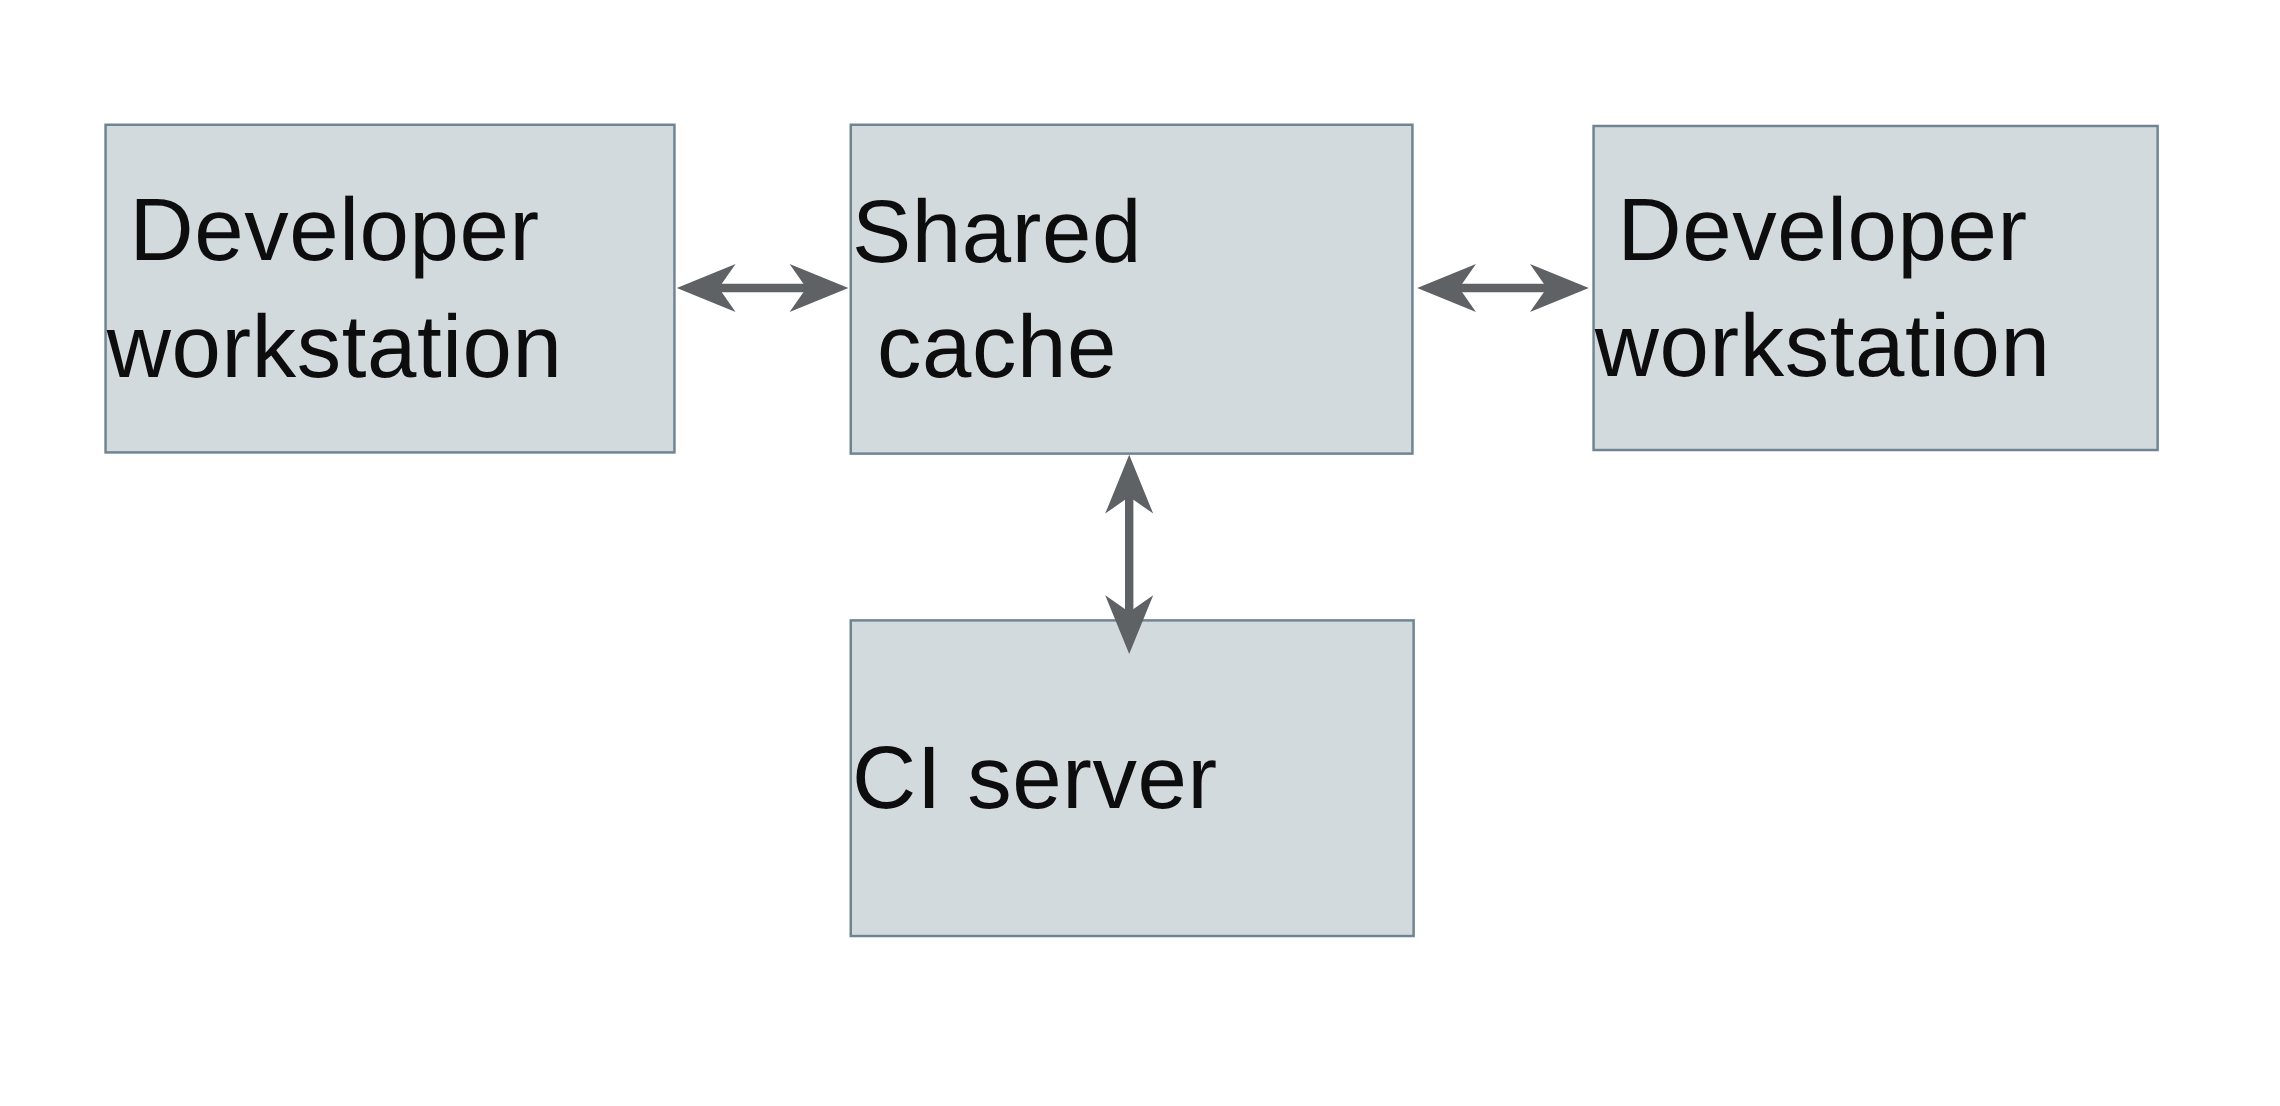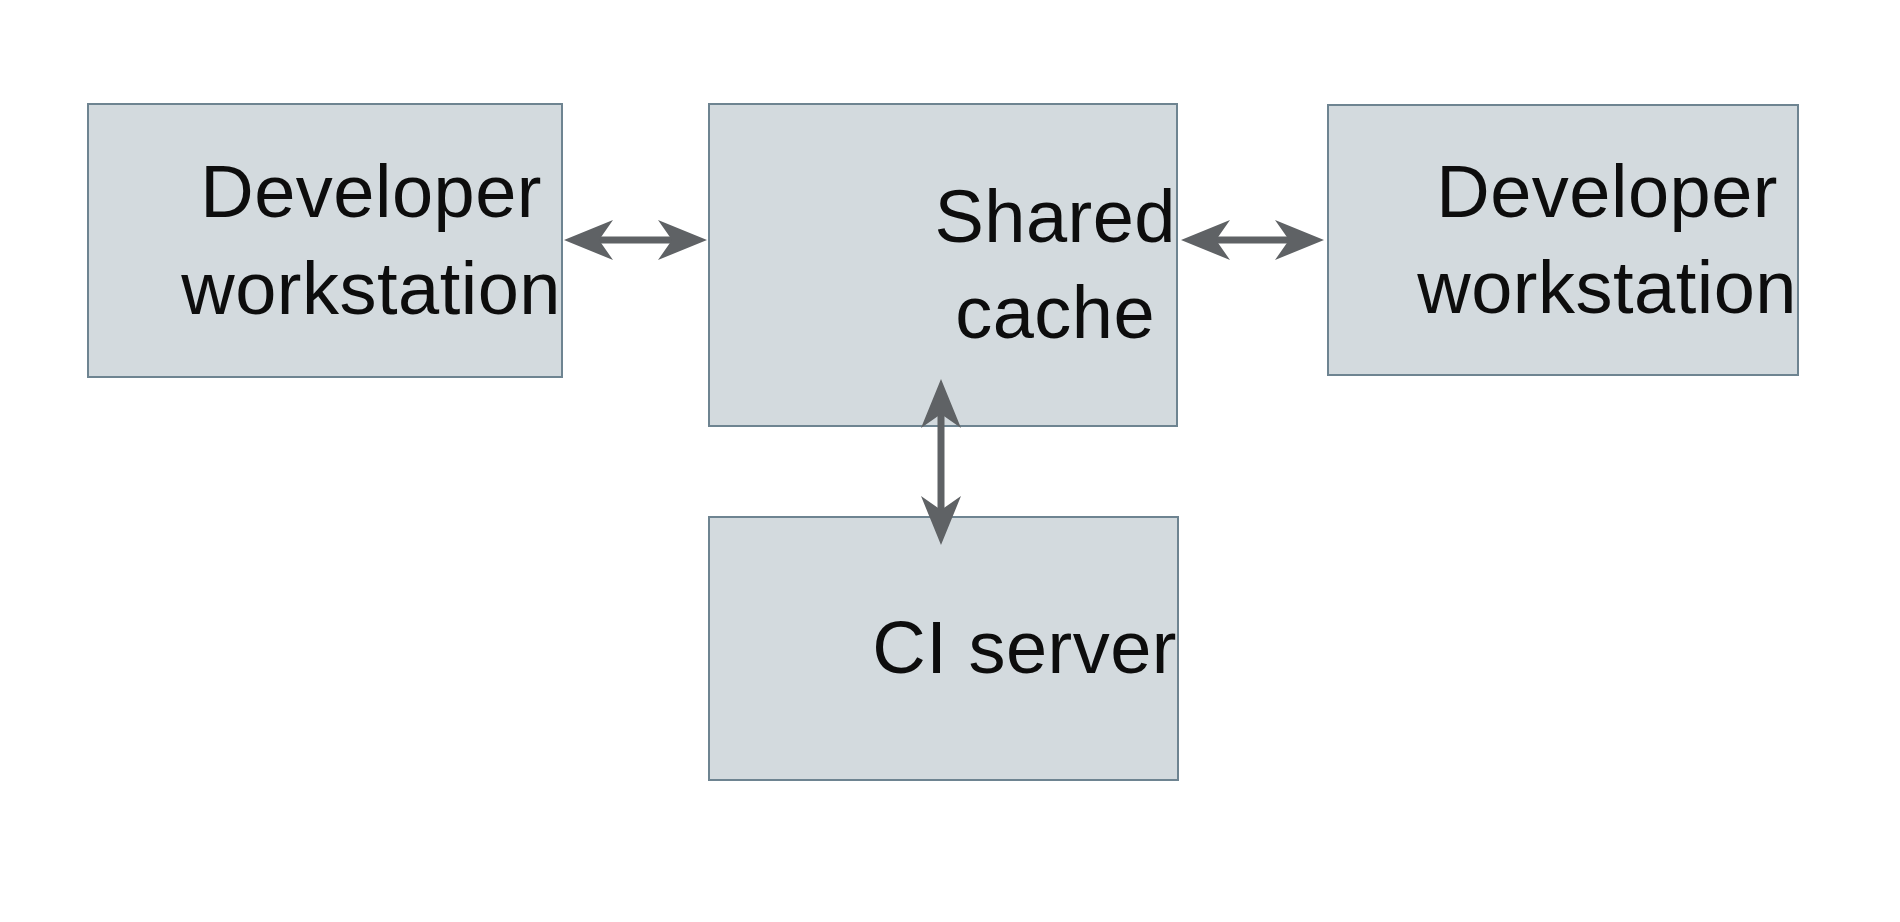--- a/index.html
+++ b/index.html
@@ -21,32 +21,32 @@
     height: 922px;
     background: var(--background);
     overflow: hidden;
   }
   .node {
     position: absolute;
     background: var(--node-fill);
     border: 2.5px solid var(--node-border);
     display: flex;
     align-items: center;
-    justify-content: flex-end;
+    justify-content: flex-start;
     text-align: center;
   }
   .node-label {
     font-size: 74px;
     line-height: 1.3;
     letter-spacing: 0.5px;
     color: var(--text);
     white-space: pre-line; 
   }
   .node-workstation-left  { left: 87px;   top: 103px; width: 476px; height: 275px; }
-  .node-shared-cache      { left: 708px;  top: 103px; width: 470px; height: 324px; }
+  .node-shared-cache      { left: 708px;  top: 103px; width: 470px; height: 276px; }
   .node-workstation-right { left: 1327px; top: 104px; width: 472px; height: 272px; }
   .node-ci-server         { left: 708px;  top: 516px; width: 471px; height: 265px; }
 
   .arrow { position: absolute; display: block; }
   .arrow .shaft { stroke: var(--arrow); stroke-width: 7; fill: none; }
   .arrow .head  { fill: var(--arrow); stroke: none; }
   .arrow-h1 { left: 563px;  top: 218px; width: 145px; height: 44px; }
   .arrow-h2 { left: 1180px; top: 218px; width: 145px; height: 44px; }
   .arrow-v  { left: 919px;  top: 378px; width: 44px;  height: 168px; }
 </style>

